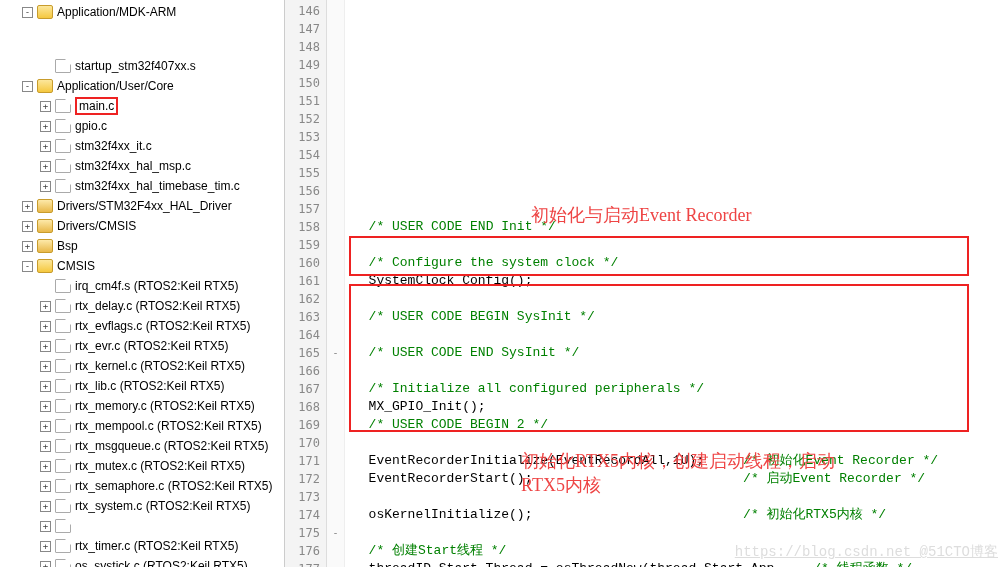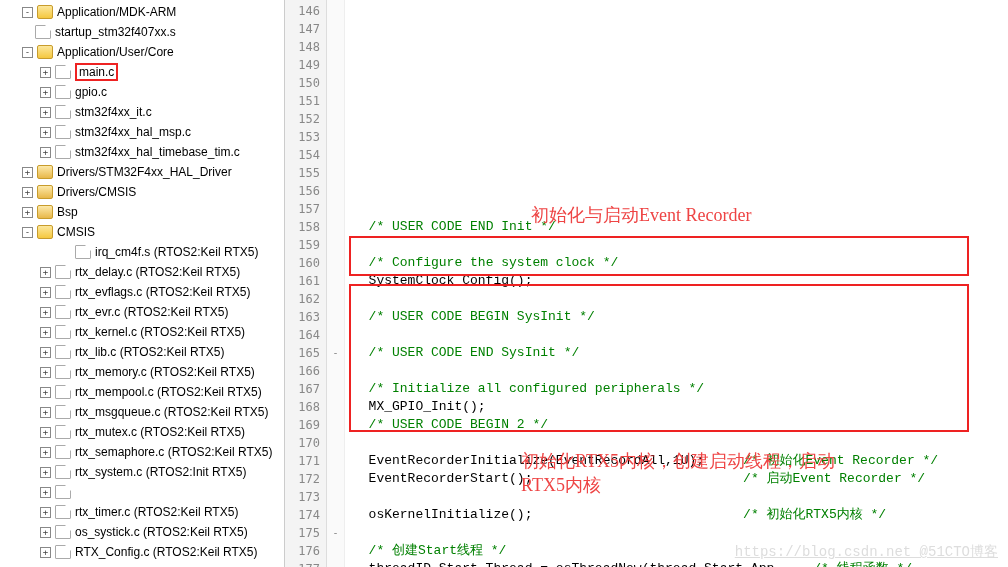--- a/index.html
+++ b/index.html
@@ -32,21 +32,21 @@
 <body>
 
 <div class="container">
 
   <div class="tree-panel" id="tree">
       <div class="tree-item" style="padding-left: 22px;">
         <span class="expander">-</span>
         <span class="folder-icon"></span>
         <span class="tree-label">Application/MDK-ARM</span>
       </div>
-      <div class="tree-item" style="padding-left: 20px;">
+      <div class="tree-item" style="padding-left: 40px; margin-top: 34px;">
         <span class="expander-empty"></span>
         <span class="file-icon file-c"></span>
         <span class="tree-label">startup_stm32f407xx.s</span>
       </div>
       <div class="tree-item" style="padding-left: 22px;">
         <span class="expander">-</span>
         <span class="folder-icon"></span>
         <span class="tree-label">Application/User/Core</span>
       </div>
       <div class="tree-item" style="padding-left: 40px;">
@@ -87,21 +87,21 @@
       <div class="tree-item" style="padding-left: 22px;">
         <span class="expander">+</span>
         <span class="folder-icon folder-closed"></span>
         <span class="tree-label">Bsp</span>
       </div>
       <div class="tree-item" style="padding-left: 22px;">
         <span class="expander">-</span>
         <span class="folder-icon"></span>
         <span class="tree-label">CMSIS</span>
       </div>
-      <div class="tree-item" style="padding-left: 60px;">
+      <div class="tree-item" style="padding-left: 40px;">
         <span class="expander-empty"></span>
         <span class="file-icon file-c"></span>
         <span class="tree-label">irq_cm4f.s (RTOS2:Keil RTX5)</span>
       </div>
       <div class="tree-item" style="padding-left: 40px;">
         <span class="expander">+</span>
         <span class="file-icon file-c"></span>
         <span class="tree-label">rtx_delay.c (RTOS2:Keil RTX5)</span>
       </div>
       <div class="tree-item" style="padding-left: 40px;">
@@ -145,21 +145,21 @@
         <span class="tree-label">rtx_mutex.c (RTOS2:Keil RTX5)</span>
       </div>
       <div class="tree-item" style="padding-left: 40px;">
         <span class="expander">+</span>
         <span class="file-icon file-c"></span>
         <span class="tree-label">rtx_semaphore.c (RTOS2:Keil RTX5)</span>
       </div>
       <div class="tree-item" style="padding-left: 40px;">
         <span class="expander">+</span>
         <span class="file-icon file-c"></span>
-        <span class="tree-label">rtx_system.c (RTOS2:Init RTX5)</span>
+        <span class="tree-label">rtx_system.c (RTOS2:Keil RTX5)</span>
       </div>
       <div class="tree-item" style="padding-left: 40px;">
         <span class="expander">+</span>
         <span class="file-icon file-c"></span>
       </div>
       <div class="tree-item" style="padding-left: 40px;">
         <span class="expander">+</span>
         <span class="file-icon file-c"></span>
         <span class="tree-label">rtx_timer.c (RTOS2:Keil RTX5)</span>
       </div>

